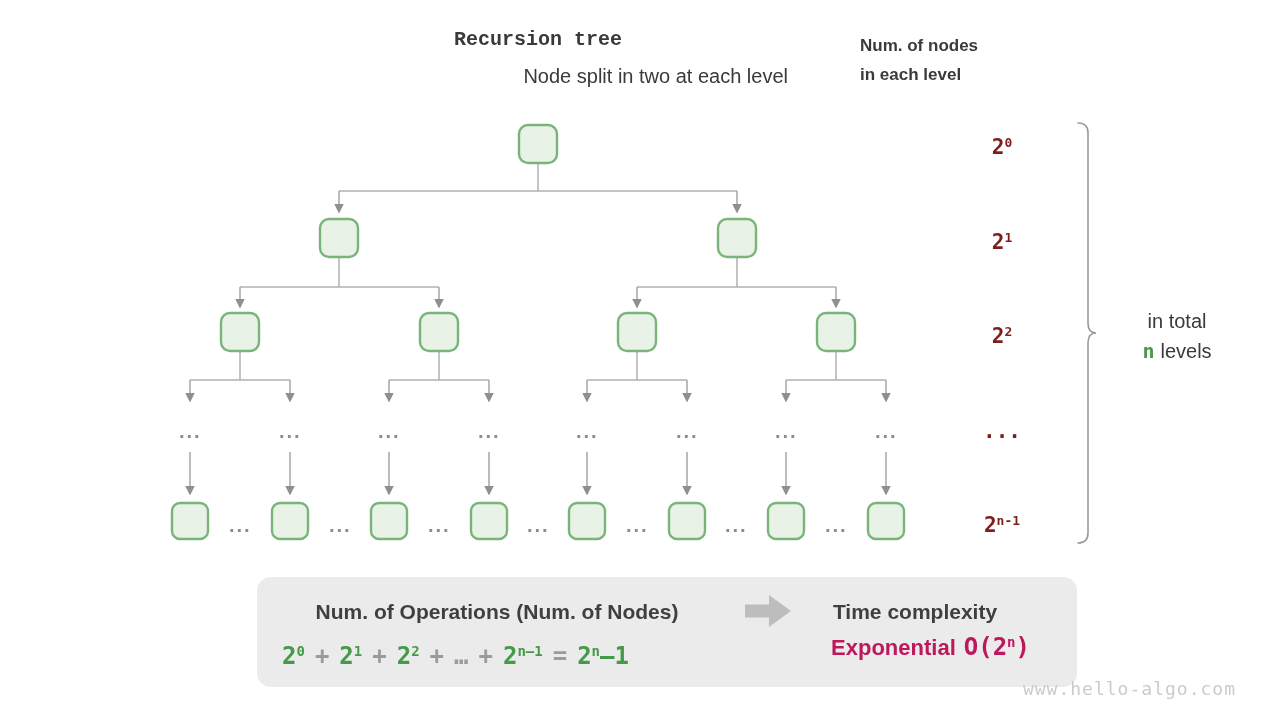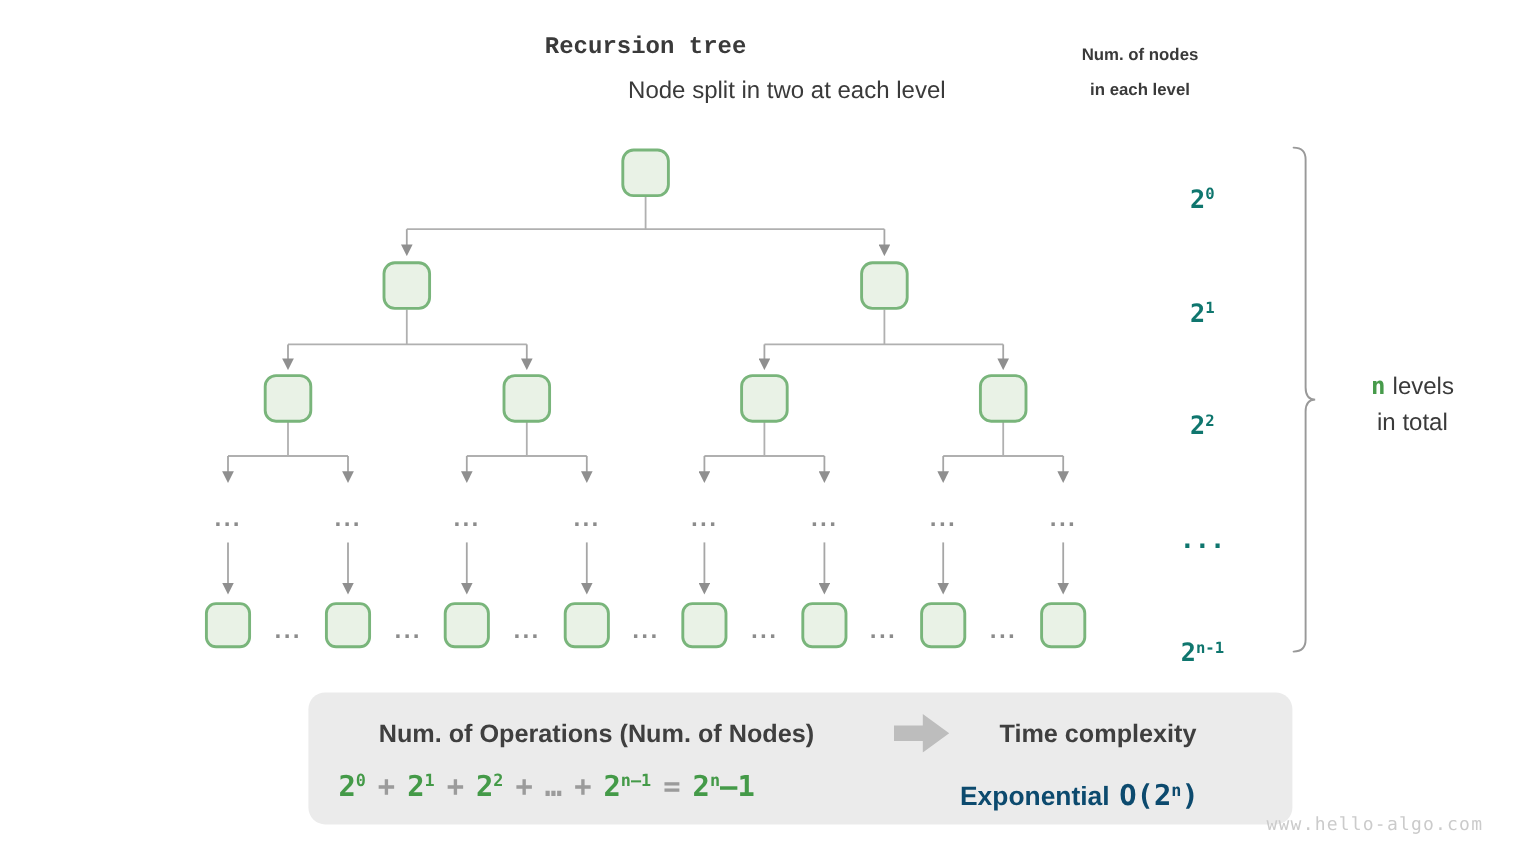--- a/index.html
+++ b/index.html
@@ -4,48 +4,48 @@
 <style>
   html,body{margin:0;padding:0;}
   body{
     width:1280px;height:720px;position:relative;background:#ffffff;
     font-family:"Liberation Sans", sans-serif;color:#3d3d3d;overflow:hidden;
   }
   .abs{position:absolute;}
   
   .main-title{left:288px;top:28px;width:500px;text-align:center;font-size:20px;font-weight:bold;color:#3a3a3a;font-family:Liberation Mono, monospace;}
   .main-subtitle{left:288px;top:65px;width:500px;text-align:right;font-size:20px;color:#3a3a3a;}
-  .right-header{left:840px;top:31px;width:220px;text-align:center;font-size:14px;font-weight:bold;color:#3a3a3a;line-height:29px;}
+  .right-header{left:860px;top:31px;width:220px;text-align:left;font-size:17px;font-weight:bold;color:#3a3a3a;line-height:29px;}
   
   .level-label{
-    left:952px;width:100px;text-align:center;color:#0f766e;font-weight:bold;
-    font-family:"DejaVu Sans Mono", monospace;font-size:21px;line-height:26px;margin-top:20px;
+    left:952px;width:100px;text-align:center;color:#7f1d1d;font-weight:bold;
+    font-family:"DejaVu Sans Mono", monospace;font-size:21px;line-height:26px;
   }
   .level-label .sup{font-size:13px;vertical-align:7px;letter-spacing:0;}
   
   .brace-label{left:1092px;top:306px;width:170px;text-align:center;font-size:20px;line-height:30px;color:#3a3a3a;}
   .brace-label .n{color:#479b4b;font-weight:bold;font-family:"DejaVu Sans Mono", monospace;margin-right:6px;}
   
   .summary-box{
     left:257px;top:577px;width:792px;height:110px;background:#ebebeb;border-radius:14px;padding-left:28px;
   }
   .ops-title{left:20px;top:23px;width:440px;text-align:center;font-size:21px;font-weight:bold;color:#3f3f3f;}
   .formula{left:20px;top:56px;width:440px;text-align:left;font-family:"DejaVu Sans Mono", monospace;
     font-size:24px;font-weight:bold;line-height:36px;white-space:nowrap;}
   .f-tok{margin:0 5px;}
   .f-green{color:#449a48;}
   .f-gray{color:#9b9b9b;}
   .formula sup{font-size:14px;vertical-align:8px;}
   .big-arrow{left:488px;top:18px;width:46px;height:32px;}
   .time-title{left:543px;top:23px;width:230px;text-align:center;font-size:21px;font-weight:bold;color:#3f3f3f;}
-  .complexity{left:543px;top:72px;width:230px;text-align:left;font-size:22px;font-weight:bold;color:#0c4a6e;white-space:nowrap;}
+  .complexity{left:543px;top:56px;width:230px;text-align:right;font-size:22px;font-weight:bold;color:#be185d;white-space:nowrap;}
   .complexity .o-part{font-family:"DejaVu Sans Mono", monospace;font-size:24px;margin-left:8px;}
   .complexity sup{font-size:14px;vertical-align:8px;}
   
-  .watermark{right:44px;top:678px;font-family:"DejaVu Sans Mono", monospace;font-size:15px;color:#cbcbcb;letter-spacing:1px;}
+  .watermark{right:44px;top:678px;font-family:"DejaVu Sans Mono", monospace;font-size:18px;color:#cbcbcb;letter-spacing:1px;}
   svg{display:block;}
 </style>
 </head>
 <body>
 
 <svg class="abs" style="left:0;top:0;" width="1280" height="720" viewBox="0 0 1280 720">
   <defs>
     <marker id="arr" viewBox="0 0 10 10" refX="7.5" refY="5" markerWidth="6.5" markerHeight="6.5" orient="auto">
       <path d="M0,0 L10,5 L0,10 z" fill="#8f8f8f"></path>
     </marker>
@@ -143,22 +143,22 @@
   <div>in each level</div>
 </div>
 
 <div class="abs level-label" style="top:130px;"><span>2</span><span class="sup">0</span></div>
 <div class="abs level-label" style="top:225px;"><span>2</span><span class="sup">1</span></div>
 <div class="abs level-label" style="top:319px;"><span>2</span><span class="sup">2</span></div>
 <div class="abs level-label" style="top:414px;"><span>...</span><span class="sup"></span></div>
 <div class="abs level-label" style="top:508px;"><span>2</span><span class="sup">n-1</span></div>
 
 <div class="abs brace-label">
+  <div>in total</div>
   <div><span class="n">n</span><span>levels</span></div>
-  <div>in total</div>
 </div>
 
 <div class="abs summary-box">
   <div class="abs ops-title">Num. of Operations (Num. of Nodes)</div>
   <div class="abs formula"><span class="f-tok f-green"><span>2</span><sup>0</sup></span><span class="f-tok f-gray"><span>+</span></span><span class="f-tok f-green"><span>2</span><sup>1</sup></span><span class="f-tok f-gray"><span>+</span></span><span class="f-tok f-green"><span>2</span><sup>2</sup></span><span class="f-tok f-gray"><span>+</span></span><span class="f-tok f-gray"><span>…</span></span><span class="f-tok f-gray"><span>+</span></span><span class="f-tok f-green"><span>2</span><sup>n–1</sup></span><span class="f-tok f-gray"><span>=</span></span><span class="f-tok f-green"><span>2</span><sup>n</sup><span>–1</span></span></div>
 
   <svg class="abs big-arrow" width="46" height="32" viewBox="0 0 46 32">
     <path d="M0,9.5 h24 v-9.5 l22,16 -22,16 v-9.5 h-24 z" fill="#bdbdbd"></path>
   </svg>
 

